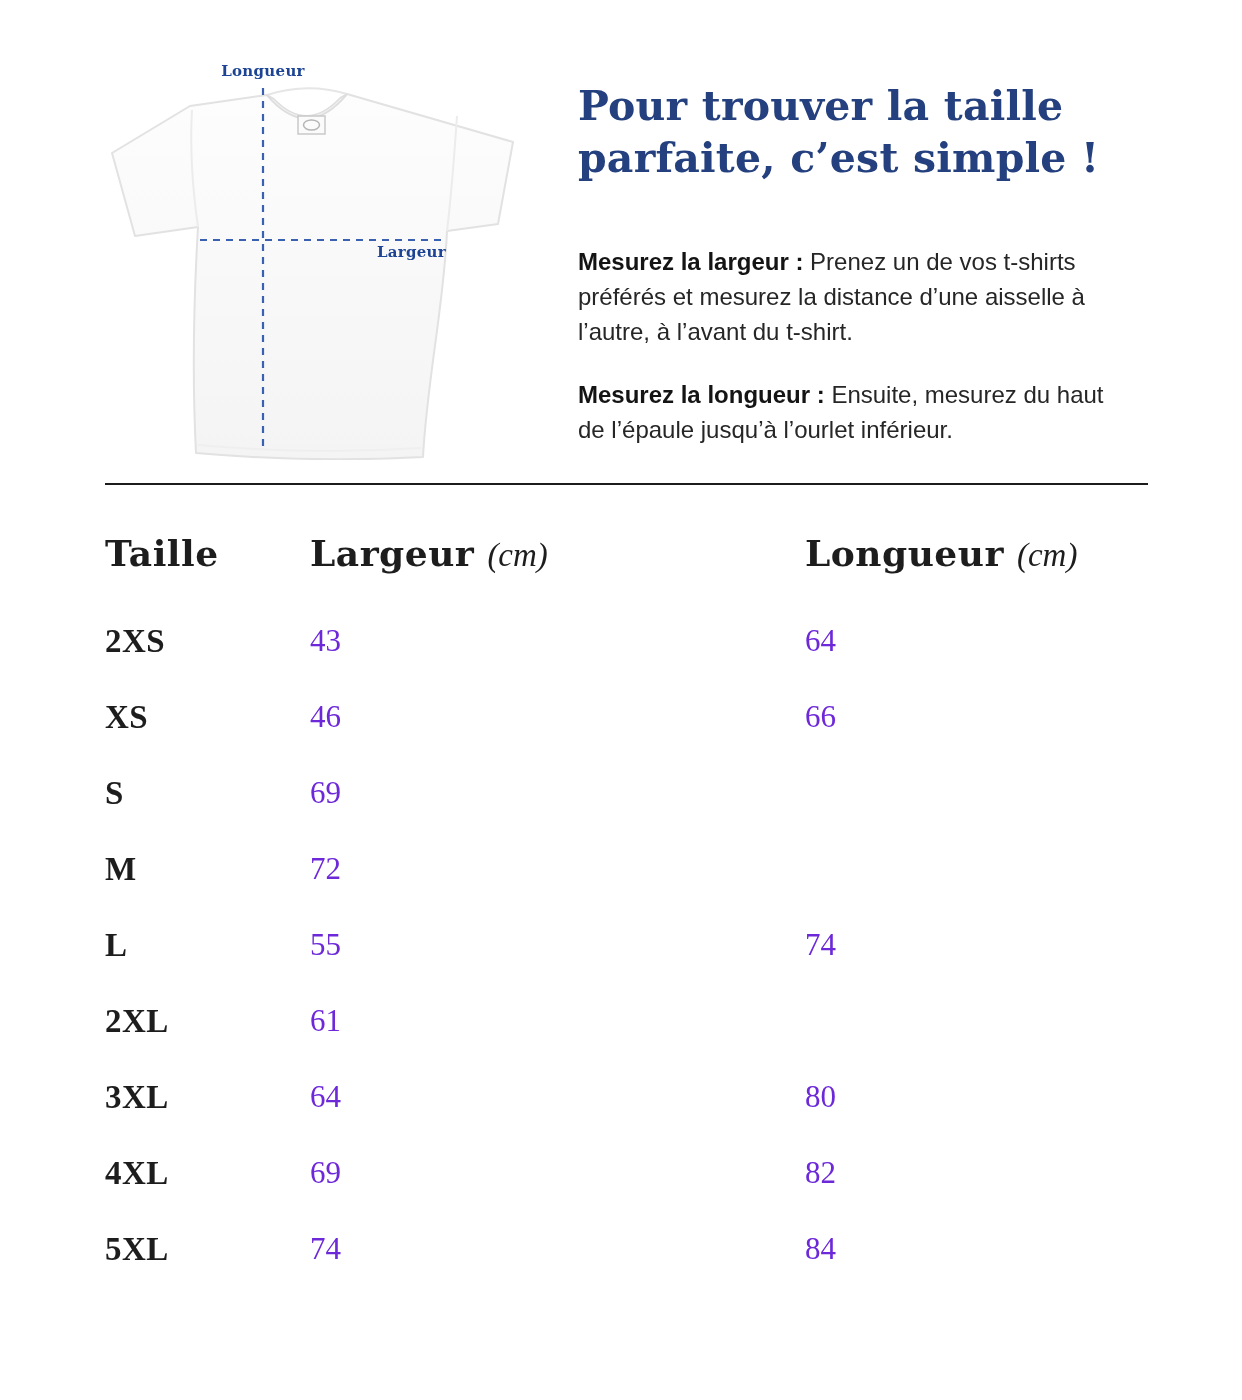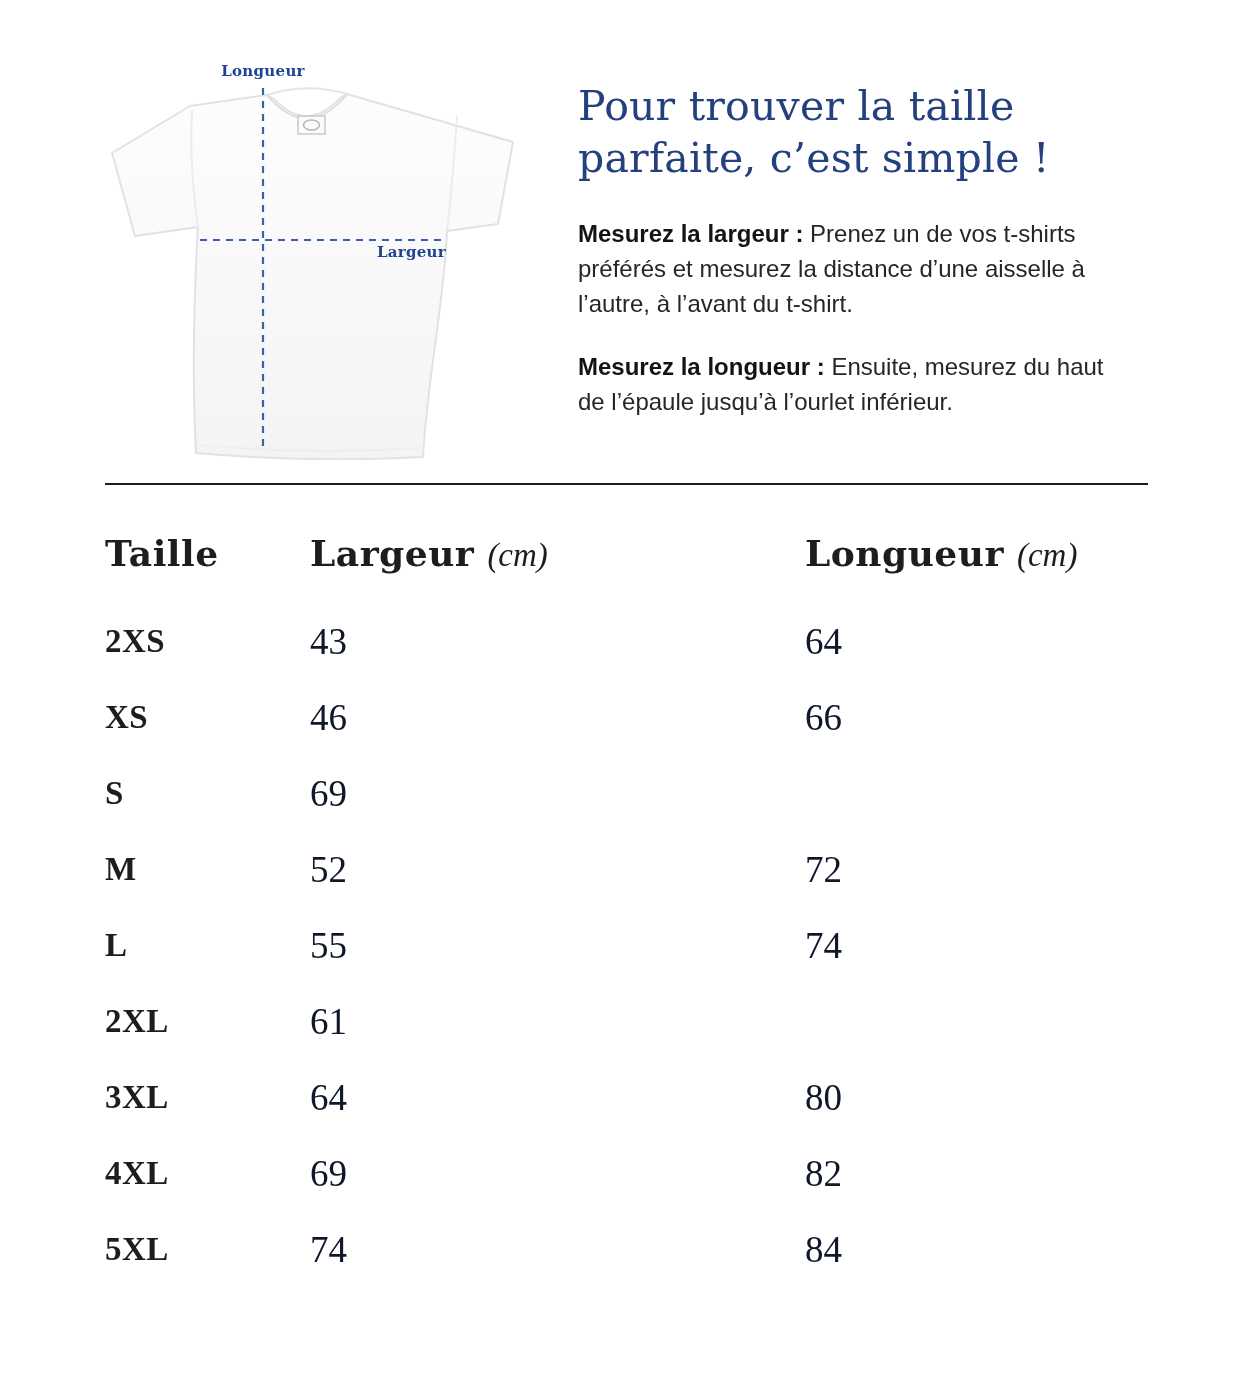--- a/index.html
+++ b/index.html
@@ -15,27 +15,27 @@
   .measure-label {
     position:absolute; font-family:"DejaVu Serif", serif; font-weight:bold;
     font-size:15px; color:#1d4494; letter-spacing:.3px; white-space:nowrap;
   }
   .label-longueur { left:263px; top:62px; transform:translateX(-50%); }
   .label-largeur  { left:446px; top:243px; transform:translateX(-100%); }
 
   
   .copy { position:absolute; left:578px; top:80px; width:548px; }
   .heading {
-    font-family:"DejaVu Serif", serif; font-weight:normal;
+    font-family:"DejaVu Serif", serif; font-weight:bold;
     font-size:41px; line-height:52px; color:#24407e; letter-spacing:.2px;
   }
   .heading span { display:block; }
   .step { font-size:24px; line-height:35px; color:#262626; }
   .step b { color:#141414; }
-  .step1 { margin-top:32px; }
+  .step1 { margin-top:60px; }
   .step2 { margin-top:28px; }
 
   
   .divider { position:absolute; left:105px; top:483px; width:1043px; height:2px; background:#1c1c1c; }
 
   
   .size-table { position:absolute; left:105px; top:485px; width:1043px; }
   .trow { display:grid; grid-template-columns:205px 495px 343px; align-items:center; }
   .trow > div { text-align:left; }
   .thead { height:118px; padding-top:18px; }
@@ -47,21 +47,21 @@
     font-family:"Liberation Serif", serif; font-weight:normal;
     font-size:33px; letter-spacing:0;font-style:italic;
   }
   .drow { height:76px; }
   .size-cell {
     font-family:Liberation Serif, serif; font-weight:bold;
     font-size:33px; color:#1d1d1d; letter-spacing:.5px;
   }
   .num-cell {
     font-family:"Liberation Serif", serif;
-    font-size:37px; color:#0f172a;
+    font-size:31px; color:#6d28d9;
   }
 </style>
 </head>
 <body>
 
 <div class="page">
 
   <div class="diagram">
     <svg class="shirt-svg" width="410" height="375" viewBox="0 0 410 375">
       <defs>
@@ -141,21 +141,20 @@
       <div class="size-cell">XS</div>
       <div class="num-cell">46</div>
       <div class="num-cell">66</div>
     </div>
     <div class="trow drow">
       <div class="size-cell">S</div>
       <div class="num-cell">69</div>
     </div>
     <div class="trow drow">
       <div class="size-cell">M</div>
-      <div class="num-cell">52</div>
       <div class="num-cell">72</div>
     </div>
     <div class="trow drow">
       <div class="size-cell">L</div>
       <div class="num-cell">55</div>
       <div class="num-cell">74</div>
     </div>
     <div class="trow drow">
       <div class="size-cell">2XL</div>
       <div class="num-cell">61</div>

